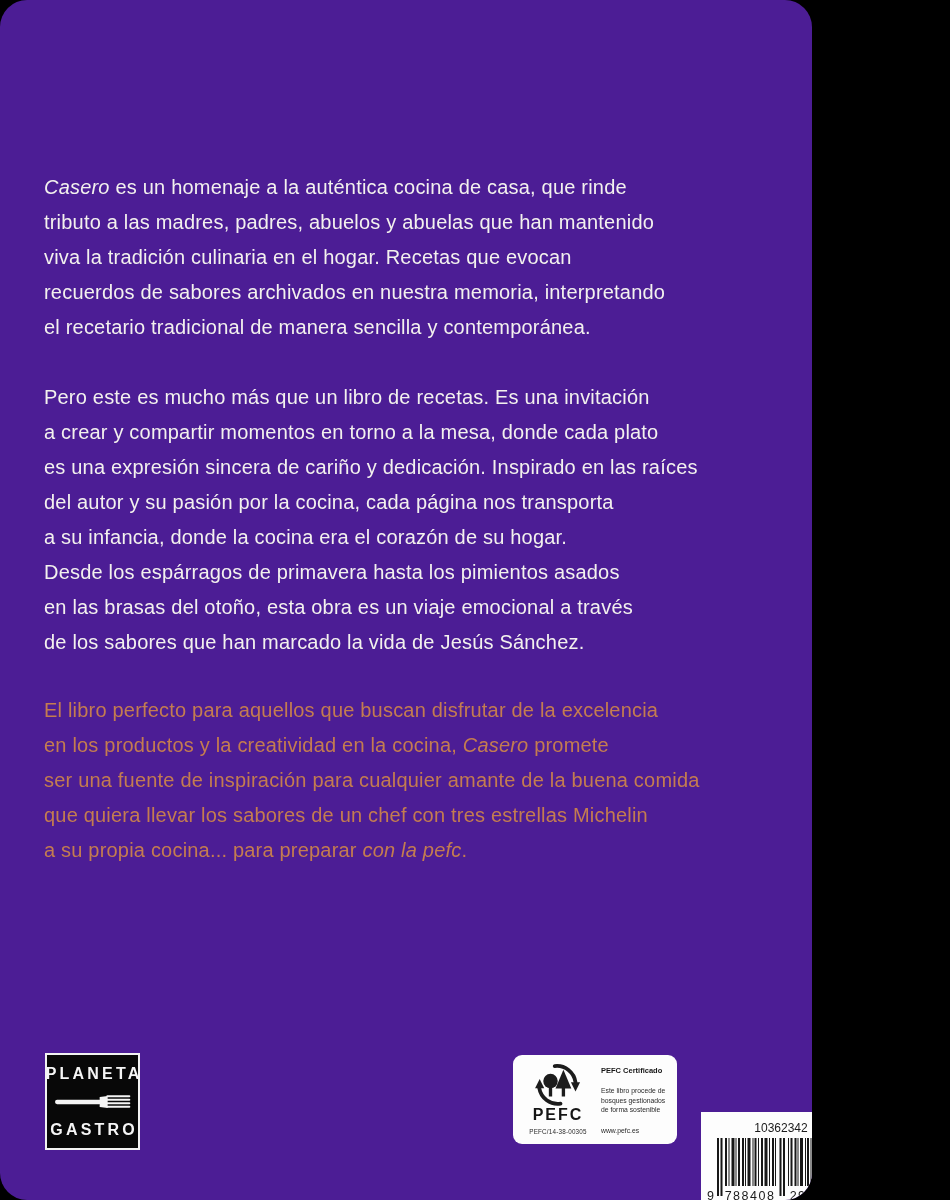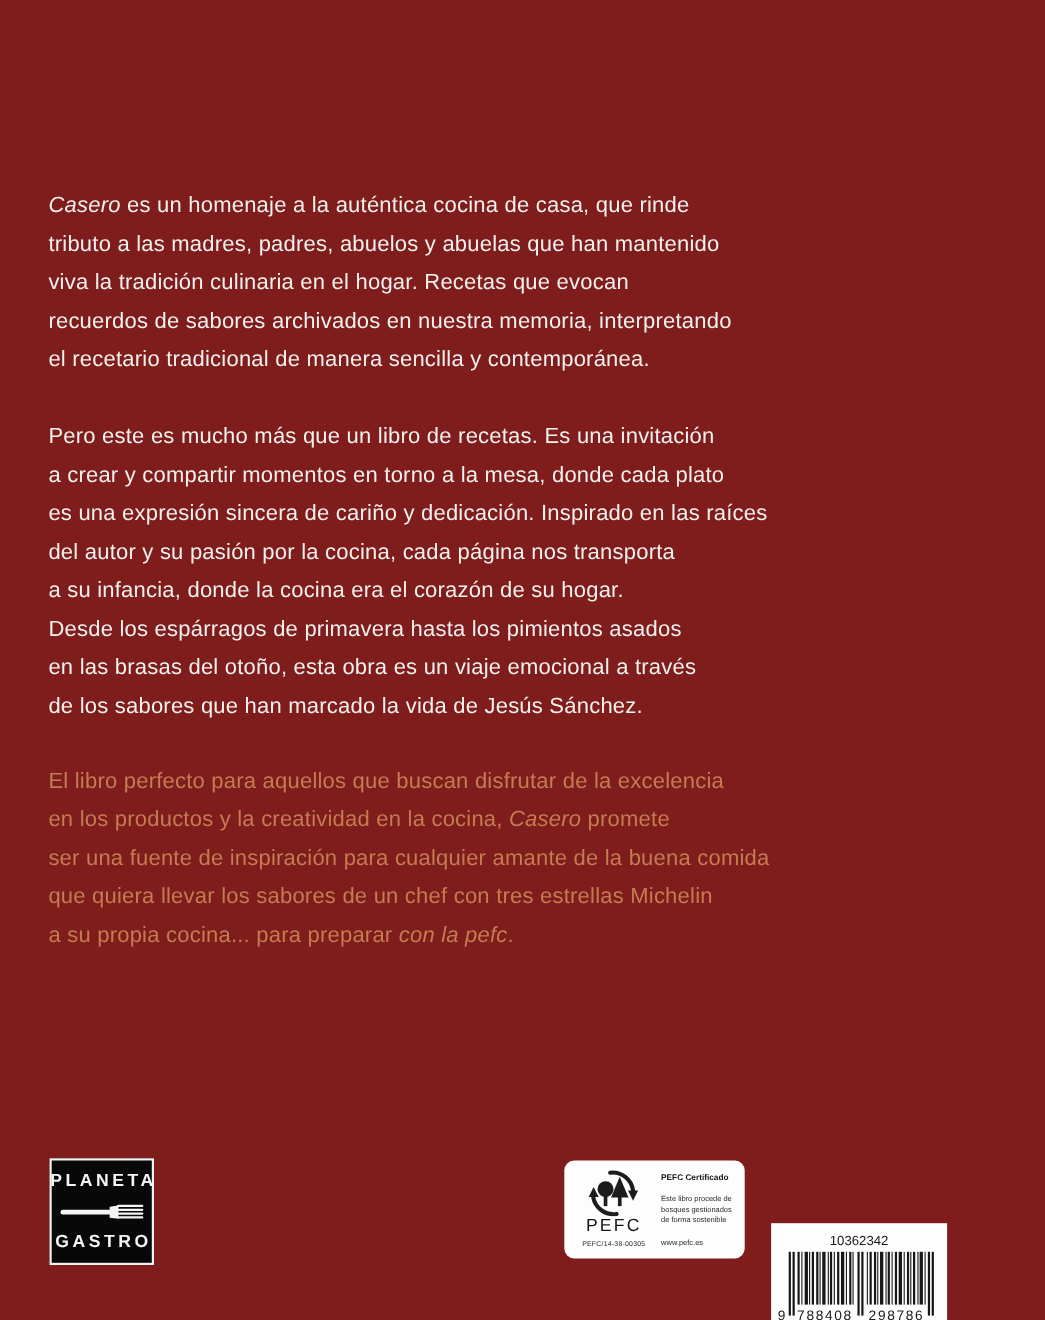--- a/index.html
+++ b/index.html
@@ -1,21 +1,22 @@
 <!DOCTYPE html>
 <html><head>
 <meta charset="utf-8">
 <style>
   html,body{margin:0;padding:0;background:#000;}
   .cover{
     position:relative;
-    width:950px;height:1200px;
-    background:#7f1d1d;
+    width:812px;height:1200px;
+    background:#4c1d95;
     overflow:hidden;
     font-family:"Liberation Sans", sans-serif;
+    border-radius:27px;
   }
   .para{
     position:absolute;
     left:44px;
     width:690px;
     font-size:20px;
     line-height:35px;
     letter-spacing:0.2px;
     white-space:nowrap;
   }
@@ -56,21 +57,21 @@
     display:flex;
     padding:7px 8px 6px 10px;
     color:#1d1d1d;
   }
   .pefc-left{
     width:70px;
     display:flex;flex-direction:column;align-items:center;
   }
   .pefc-logo{width:50px;height:44px;}
   .pefc-word{
-    font-weight:400;font-size:16px;letter-spacing:2px;line-height:1;
+    font-weight:700;font-size:16px;letter-spacing:2px;line-height:1;
     margin-top:1px;color:#151515;text-align:center;
   }
   .pefc-code{font-size:6.3px;margin-top:5px;color:#2a2a2a;letter-spacing:0.2px;}
   .pefc-right{
     flex:1;
     padding-left:8px;padding-top:4px;
   }
   .pefc-title{font-size:7.5px;font-weight:700;color:#161616;}
   .pefc-body{font-size:6.8px;line-height:9.5px;margin-top:11px;color:#2a2a2a;}
   .pefc-url{font-size:6.8px;margin-top:12px;color:#2a2a2a;}

